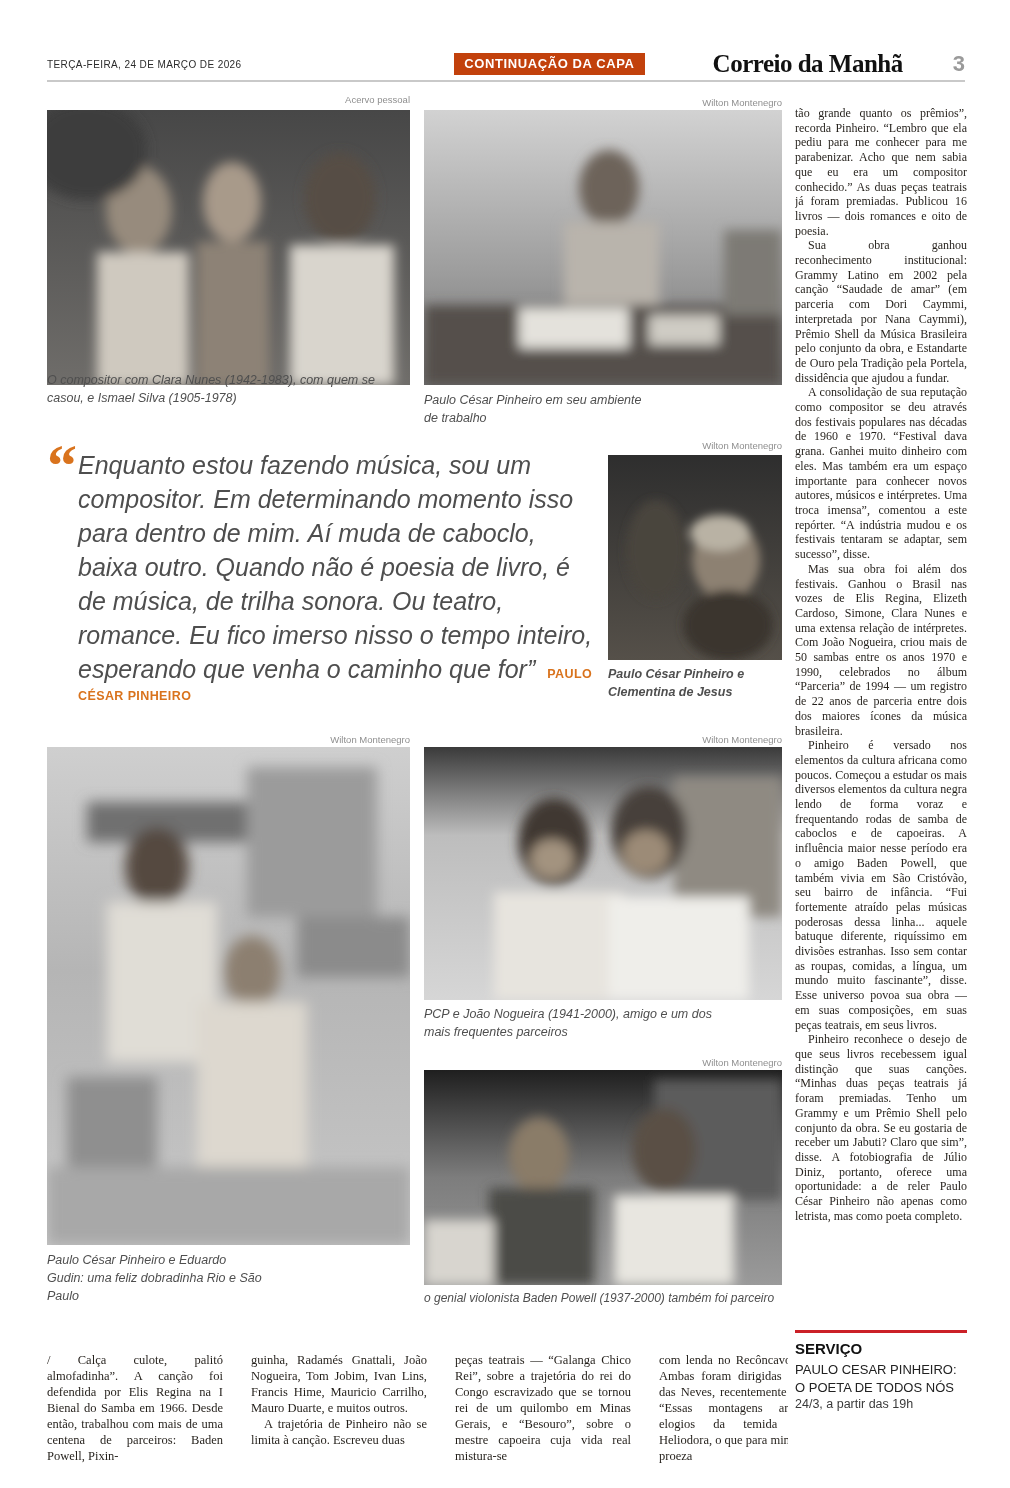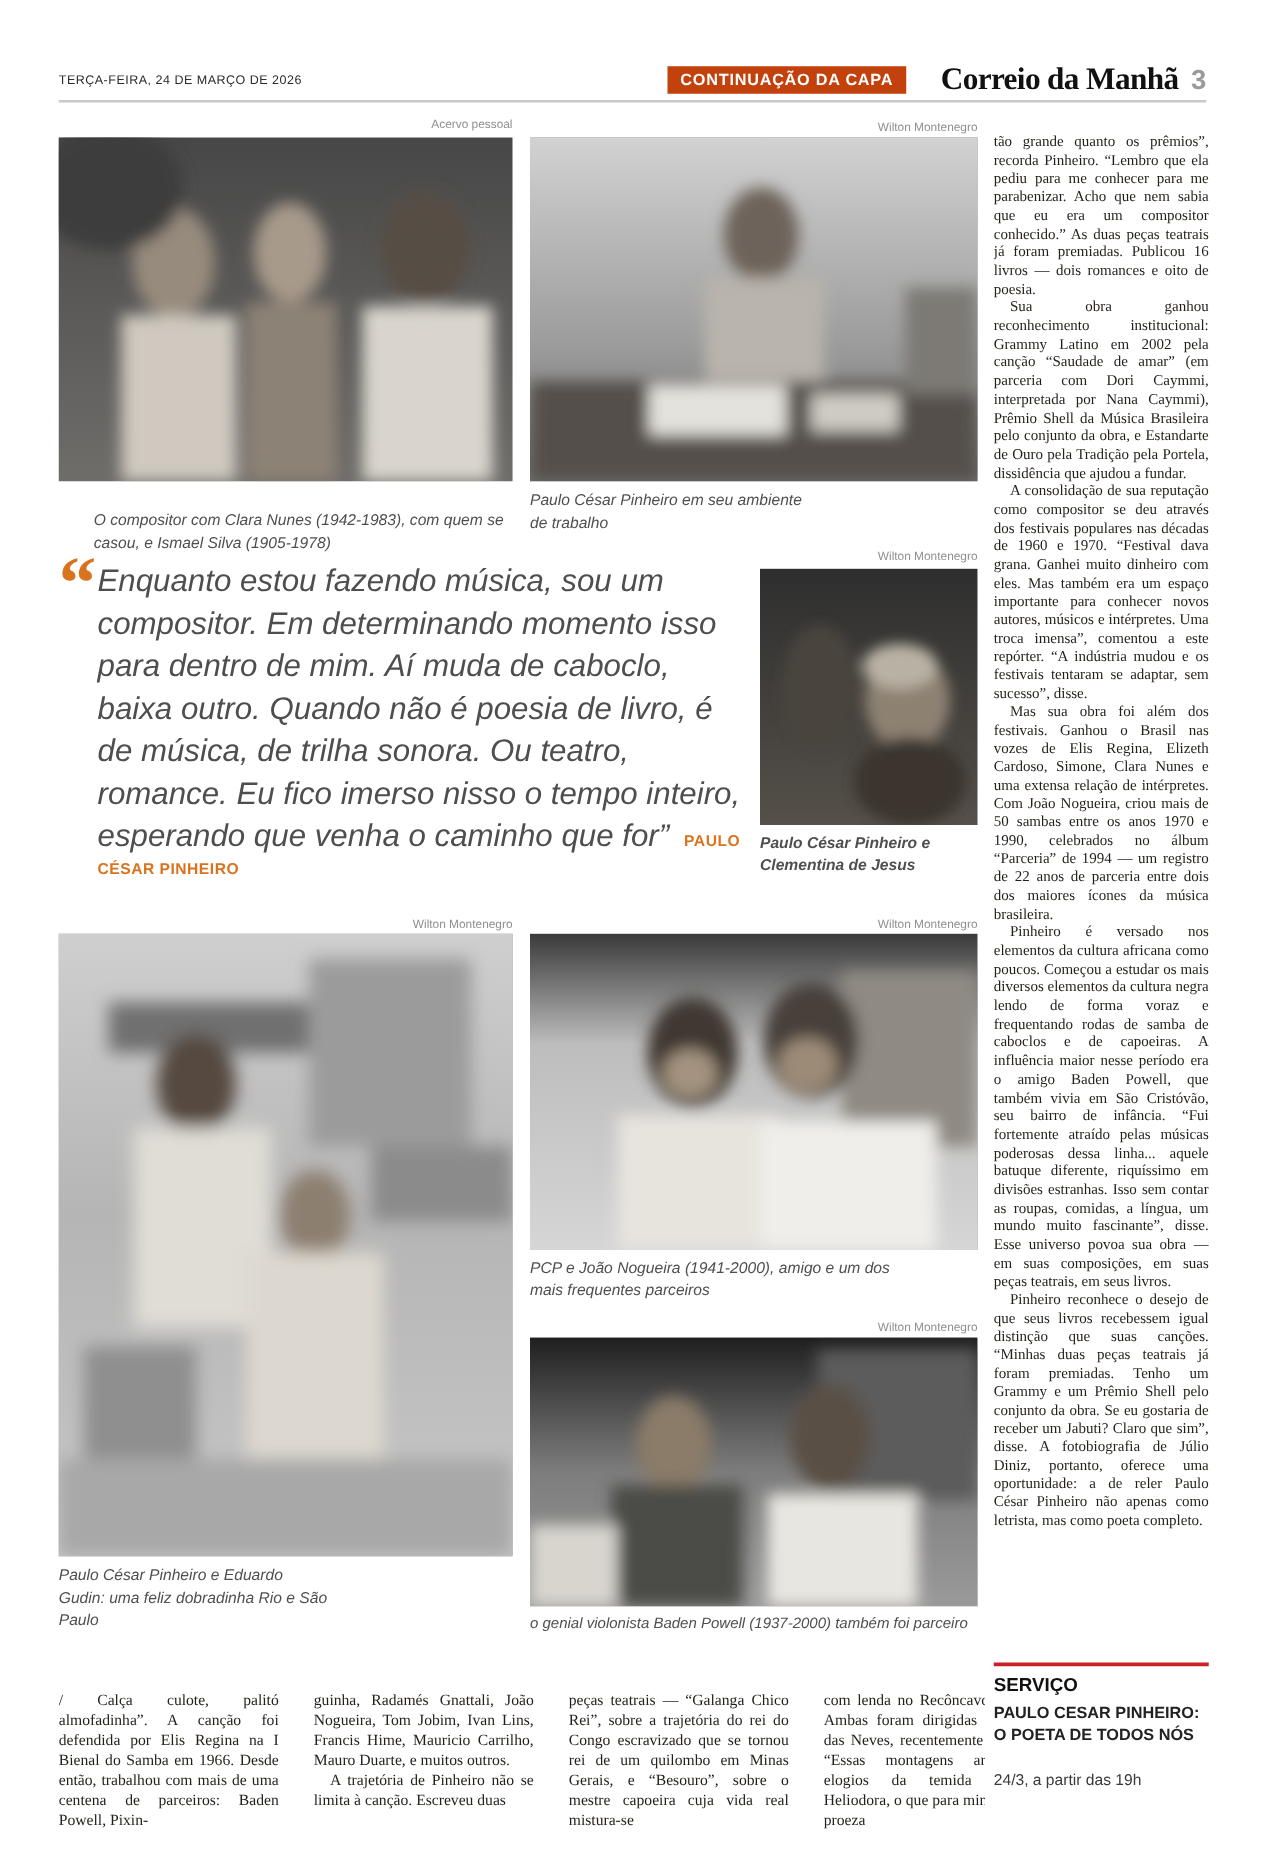--- a/index.html
+++ b/index.html
@@ -1,20 +1,20 @@
 <!DOCTYPE html>
 <html><head>
 <meta charset="utf-8">
 <style>
   html,body{margin:0;padding:0;}
   body{
     width:1010px;height:1488px;position:relative;background:#ffffff;
     font-family:"Liberation Serif", serif;color:#231f1a;overflow:hidden;
   }
-  .abs{position:absolute;}
+  .abs{position:absolute;gap:40px;}
 
   
   .header-row{left:47px;top:50px;width:918px;display:flex;align-items:center;}
   .date{font-family:"Liberation Sans",sans-serif;font-size:10px;letter-spacing:.4px;color:#2b2b2b;}
   .badge{margin-left:auto;background:#c2410c;color:#ffffff;font-family:"Liberation Sans",sans-serif;
          font-weight:bold;font-size:13px;letter-spacing:.6px;padding:3px 10px 4px;}
   .masthead{font-family:"Liberation Serif",serif;font-weight:bold;font-size:25px;color:#111;
             margin-left:28px;letter-spacing:-.5px;}
   .pagenum{font-family:"Liberation Sans",sans-serif;font-weight:bold;font-size:22px;color:#9a9a9a;margin-left:10px;}
   .header-rule{left:47px;top:80px;width:918px;height:2px;background:#c9c9c9;}
@@ -37,21 +37,21 @@
 
   
   .right-col{left:795px;top:106px;width:172px;height:1220px;overflow:hidden;}
   .right-col p{margin:0;font-size:12px;line-height:14.7px;text-align:justify;}
   .right-col p.indent{text-indent:13px;}
 
   
   .servico{left:795px;top:1330px;width:172px;font-family:"Liberation Sans",sans-serif;}
   .servico-rule{height:3px;background:#cb2027;margin-bottom:7px;}
   .servico-head{font-weight:bold;font-size:15px;color:#111;margin-bottom:4px;}
-  .servico-title{font-weight:bold;font-size:13px;line-height:1.35;color:#222;margin-bottom:20px;}
+  .servico-title{font-weight:normal;font-size:13px;line-height:1.35;color:#222;margin-bottom:0;}
   .servico-body{font-size:12.5px;line-height:1.4;color:#3a3a3a;}
 
   
   .bottom-strip{left:47px;top:1352px;width:741px;height:134px;display:flex;gap:28px;overflow:hidden;}
   .bottom-col{width:176px;flex:0 0 176px;}
   .bottom-col p{margin:0;font-size:12.5px;line-height:16px;text-align:justify;}
   .bottom-col p.indent{text-indent:13px;}
 </style>
 </head>
 <body>
@@ -81,21 +81,21 @@
       <ellipse cx="92" cy="100" rx="33" ry="44" fill="#978b7d"></ellipse>
       <rect x="50" y="142" width="92" height="133" fill="#cfc9bf"></rect>
       <ellipse cx="185" cy="92" rx="29" ry="40" fill="#a89a8a"></ellipse>
       <rect x="150" y="132" width="72" height="143" fill="#8d8276"></rect>
       <ellipse cx="293" cy="88" rx="36" ry="45" fill="#564e45"></ellipse>
       <rect x="243" y="135" width="104" height="140" fill="#d9d5cd"></rect>
       <ellipse cx="40" cy="40" rx="60" ry="50" fill="#3c3c3c"></ellipse>
     </g>
   </svg>
 </div>
-<div class="abs caption" style="left:47px;top:408px;width:330px;margin-left:28px;">O compositor com Clara Nunes (1942-1983), com quem se casou, e Ismael Silva (1905-1978)</div>
+<div class="abs caption" style="left:47px;top:372px;width:330px;">O compositor com Clara Nunes (1942-1983), com quem se casou, e Ismael Silva (1905-1978)</div>
 
 <div class="abs credit" style="left:424px;top:97px;width:358px;">Wilton Montenegro</div>
 <div class="abs photo" style="left:424px;top:110px;width:358px;height:275px;">
   <svg viewBox="0 0 358 275" preserveAspectRatio="none" aria-hidden="true">
     <defs>
       <filter id="f2">
           <feGaussianBlur stdDeviation="6"></feGaussianBlur>
         </filter>
       <linearGradient id="g2" x1="0" y1="0" x2="0" y2="1">
         <stop offset="0" stop-color="#d2d2d2"></stop>

